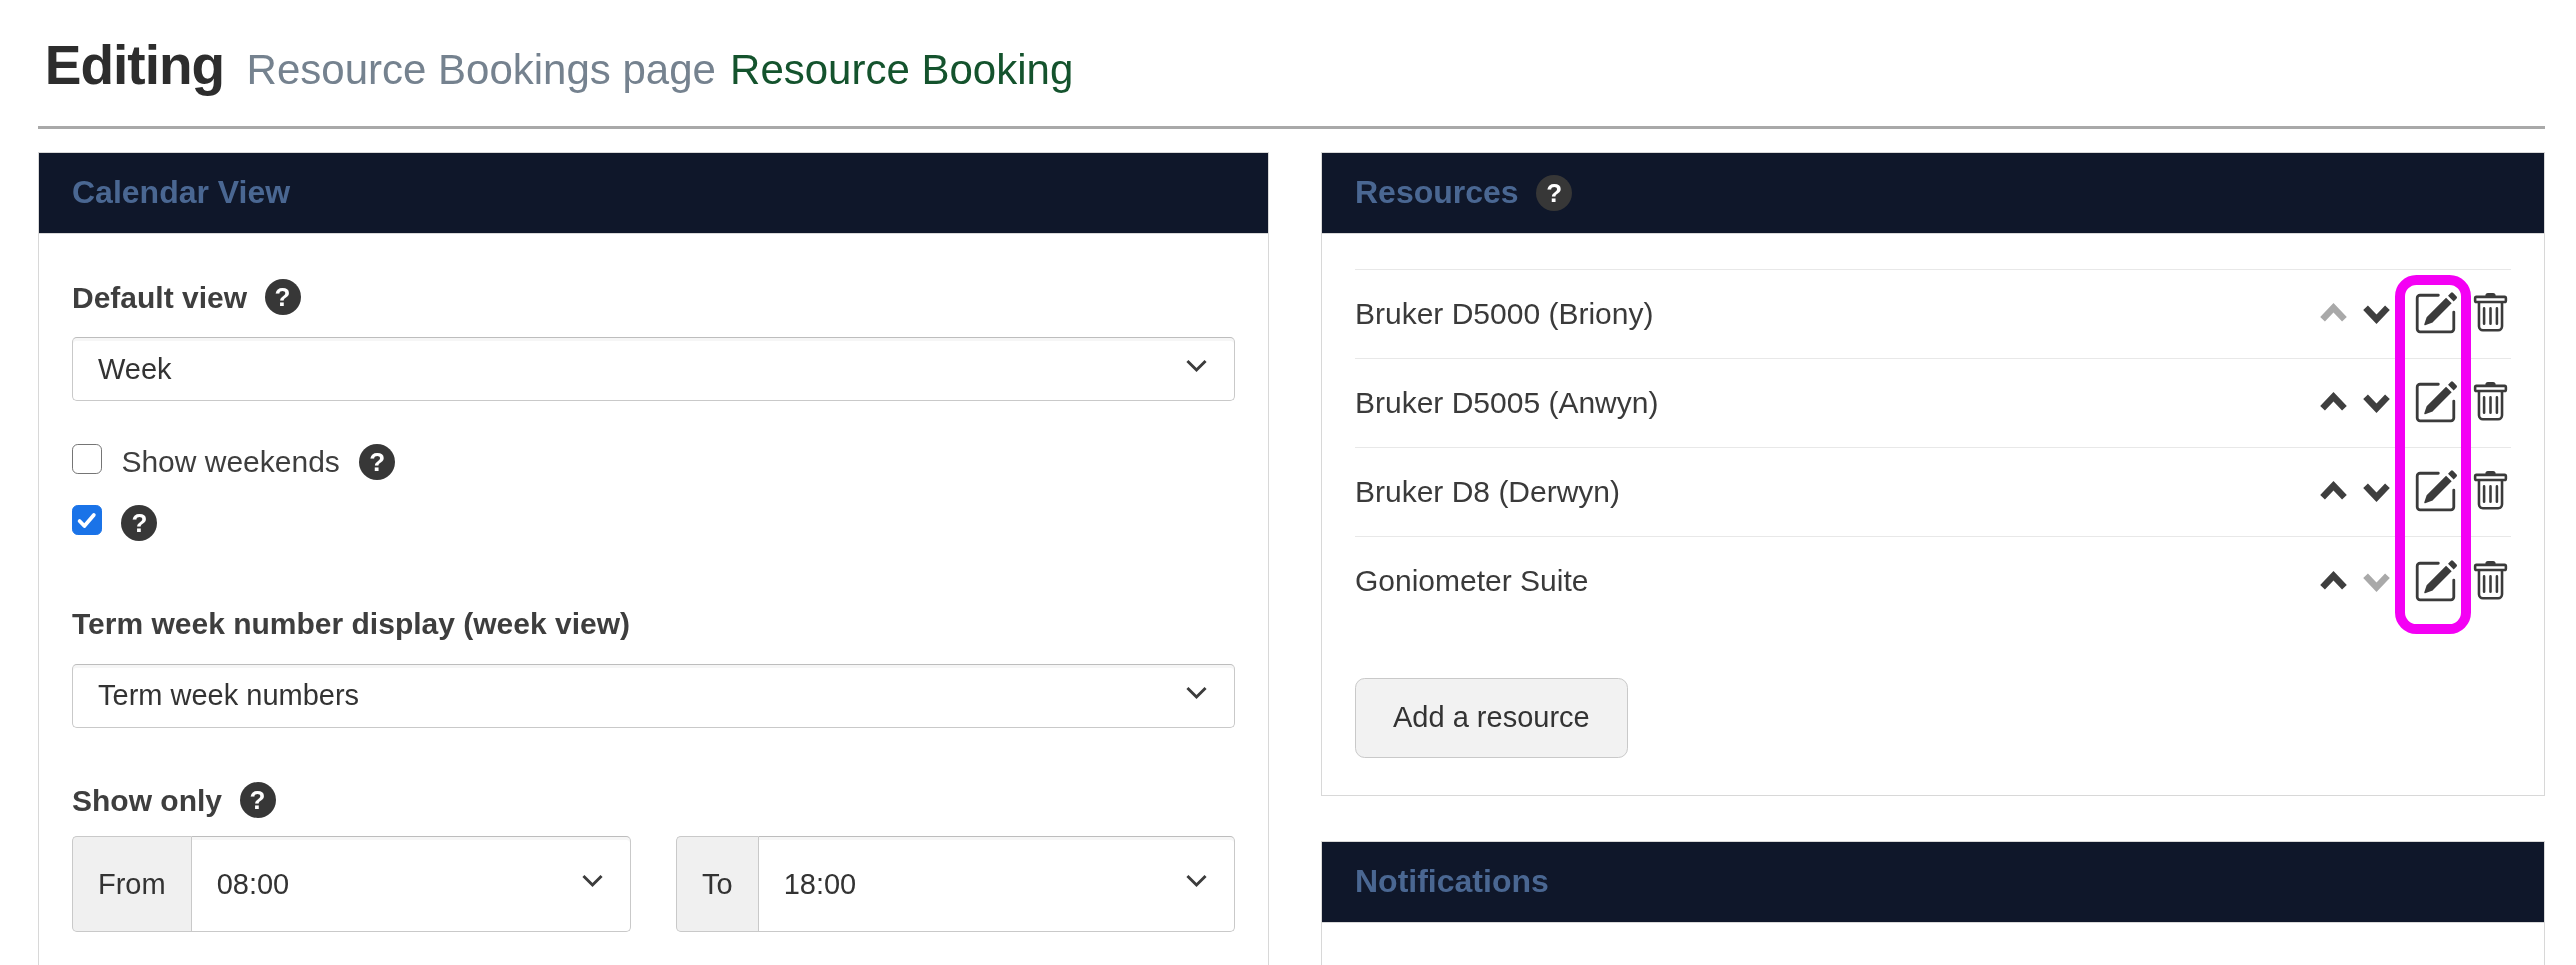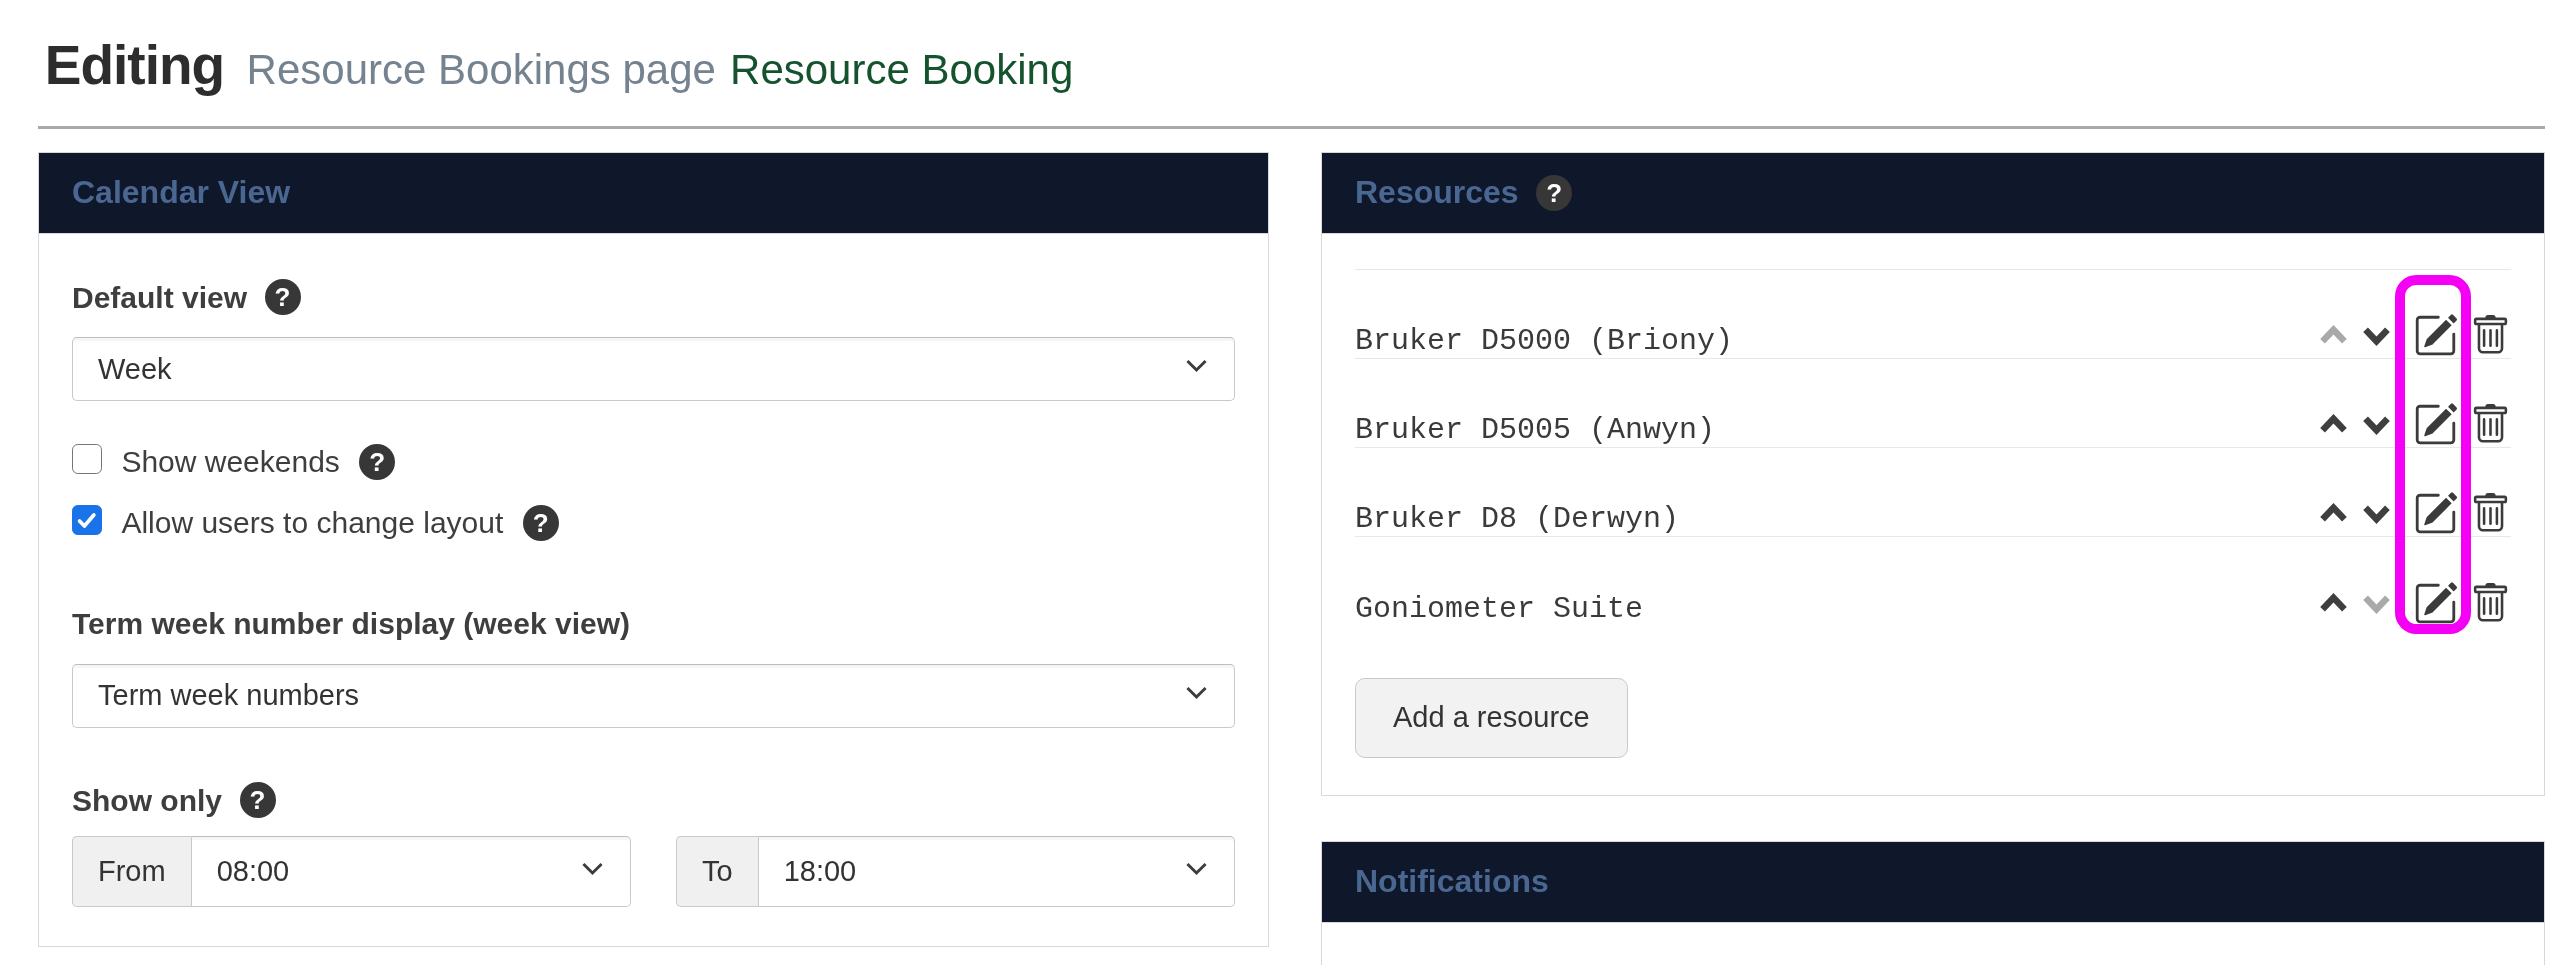--- a/index.html
+++ b/index.html
@@ -70,36 +70,35 @@
   .lbl3 { margin-top: 54px; text-align: center; }
   .checkbox {
     width: 30px; height: 30px; border: 1.9px solid #757575; border-radius: 5.8px;
     background: #fff; display: inline-flex; align-items: center; justify-content: center;
     flex: 0 0 auto; margin-top: -5.8px;
   }
   .checkbox svg { display: none; }
   .checkbox.checked { background: #1a73e8; border-color: #1a73e8; }
   .checkbox.checked svg { display: block; }
   .time-row { display: flex; gap: 45px; margin-top: 17.5px; }
-  .input-group { display: flex; flex: 1; height: 71px; }
+  .input-group { display: flex; flex: 1; height: 96px; }
   .ig-prefix {
     background: #f0f0f0; border: 1.9px solid #c9c9c9; border-right: none;
     border-radius: 4.9px 0 0 4.9px;
     display: flex; align-items: center; padding: 0 25px;
     font-size: 29px; color: #333;
   }
   .input-group .sel { flex: 1; border-radius: 0 4.9px 4.9px 0; height: 100%; }
 
   
   .res-body { padding: 0 33px 37px 33px; }
   .resource-list { list-style: none; margin: 35px 0 0 0; padding: 0; border-top: 1.9px solid #e8e8e8; }
   .resource-list li {
-    height: 89px; display: flex; align-items: flex-end; justify-content: space-between;
+    height: 89px; display: flex; align-items: center; justify-content: space-between;
     border-bottom: 1.9px solid #e8e8e8;
-    font-family: Liberation Mono, monospace;
   }
   .resource-list li:last-child { border-bottom: none; }
   .res-name { font-size: 30px; color: #3a3a3a; }
   .row-controls { display: flex; align-items: center; }
   .icon-btn { background: none; border: none; padding: 0; margin: 0; display: inline-flex; align-items: center; cursor: pointer; }
   .arrow svg { stroke: #3f3f3f; }
   .arrow.disabled svg { stroke: #a9a9a9; }
   .arrow-up { margin-right: 7.8px; }
   .arrow-down { margin-right: 19.4px; }
   .edit-btn { margin-right: 11.6px; }
@@ -164,21 +163,20 @@
           <span>Show weekends</span>
           <span class="q-icon">?</span>
         </label>
 
         <label class="check-row cr2">
           <span class="checkbox checked">
             <svg width="21.4" height="21.4" viewBox="0 0 12 12" fill="none">
                 <path d="M2 6.2 L4.7 9 L10 2.8" stroke="#ffffff" stroke-width="2.1" stroke-linecap="round" stroke-linejoin="round"></path>
               </svg>
           </span>
-          <span>Allow users to change layout</span>
           <span class="q-icon">?</span>
         </label>
 
         <div class="field-label lbl2">
           <span>Term week number display (week view)</span>
         </div>
         <div class="sel mt22">
           <span>Term week numbers</span>
           <span class="chev">
             <svg width="29" height="29" viewBox="0 0 16 16" fill="none">

